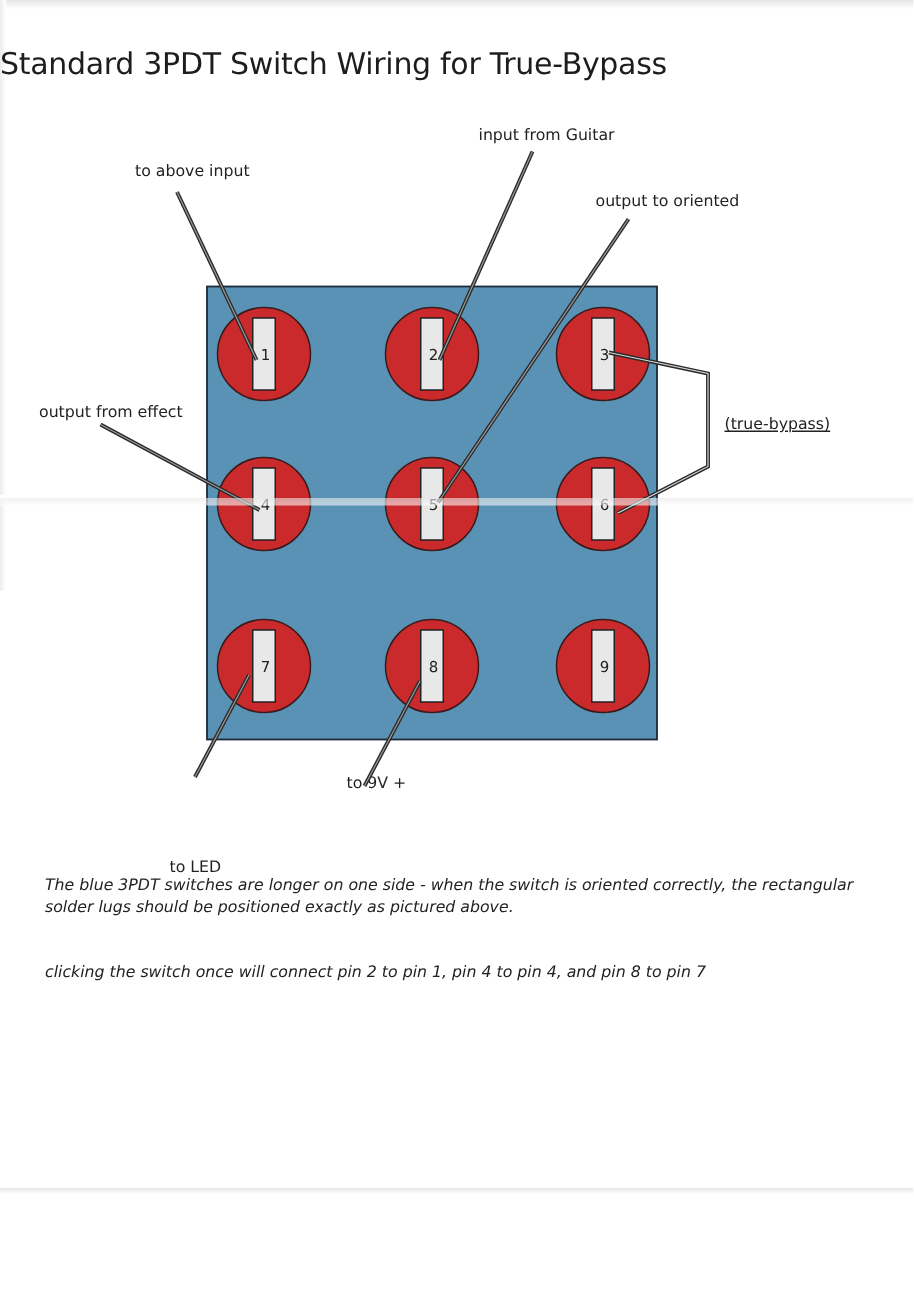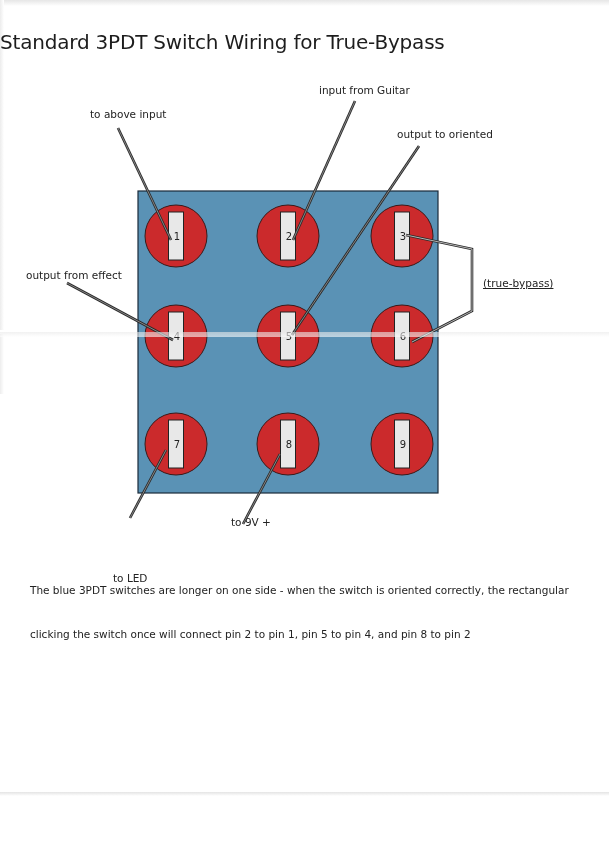--- a/index.html
+++ b/index.html
@@ -33,21 +33,21 @@
   .title {
     position: absolute; left: 0; top: 30px; width: 609px; text-align: left;
     font-size: 20px; color: #1d1d1d; letter-spacing: -0.2px;
   }
   .label {
     position: absolute; font-size: 10.5px; color: #222; white-space: nowrap;
   }
   svg.diagram { position: absolute; left: 0; top: 0; z-index: 2; }
   .notes {
     position: absolute; left: 30px; top: 583px; width: 560px;
-    font-size: 10.5px; line-height: 14.6px; color: #222;
+    font-size: 10.5px; line-height: 14.6px; color: #222; font-style: italic;
   }
   .notes p { margin: 0; }
   .notes .gap { height: 14.6px; }
 </style>
 </head>
 <body>
 
 <div class="fold-top"></div>
 <div class="fold-left-top"></div>
 <div class="fold-mid"></div>
@@ -140,16 +140,17 @@
 <div class="label" style="left:90px; top:108px;">to above input</div>
 <div class="label" style="left:319px; top:84px;">input from Guitar</div>
 <div class="label" style="left:397px; top:128px;">output to oriented</div>
 <div class="label" style="left:26px; top:269px;">output from effect</div>
 <div class="label" style="left:483px; top:277px;text-decoration:underline;">(true-bypass)</div>
 <div class="label" style="left:113px; top:528px;margin-top:44px;">to LED</div>
 <div class="label" style="left:231px; top:516px;">to 9V +</div>
 
 <div class="notes">
   <p>The blue 3PDT switches are longer on one side - when the switch is oriented correctly, the rectangular</p>
+  <p>solder lugs should be positioned exactly as pictured above.</p>
   <div class="gap"></div>
   <div class="gap"></div>
-  <p>clicking the switch once will connect pin 2 to pin 1,  pin 5 to pin 4, and pin 8 to pin 2</p>
+  <p>clicking the switch once will connect pin 2 to pin 1,  pin 4 to pin 4, and pin 8 to pin 7</p>
 </div>
 
 </body></html>

